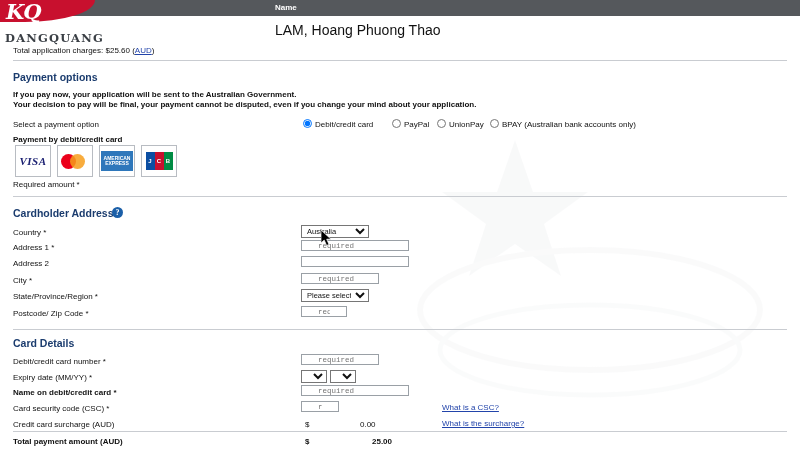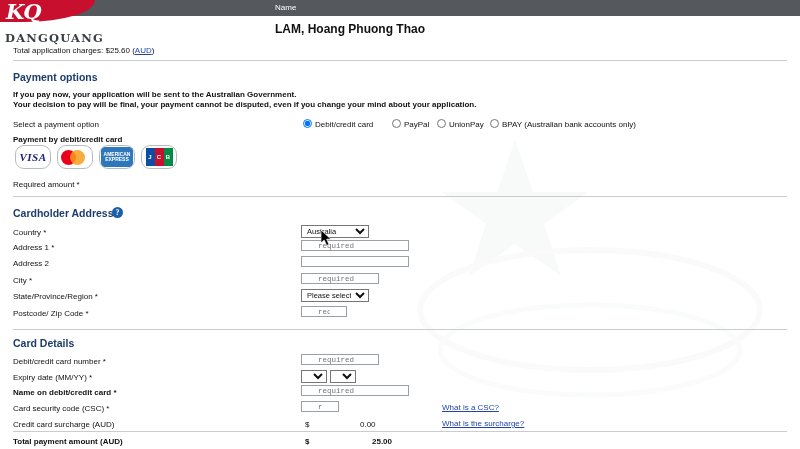--- a/index.html
+++ b/index.html
@@ -12,34 +12,35 @@
     background: #ffffff;
     overflow: hidden;
     position: relative;
   }
 
   
   .topbar {
     position:absolute; left:0; top:0; width:800px; height:16px;
     background:#55585c;
     color:#ffffff;
+    font-weight:bold;
   }
   .topbar .ref-label {
     position:absolute; left:6px; top:3px; font-size:7.5px; color:#ffffff;
   }
   .topbar .name-label {
     position:absolute; left:275px; top:3px; font-size:8px; color:#ffffff;
   }
 
   .namerow {
     position:absolute; left:0; top:16px; width:800px; height:22px;
     background:#ffffff;
   }
   .namerow .applicant {
-    position:absolute; left:275px; top:6px; font-size:12px; color:#111;font-weight:bold;
+    position:absolute; left:275px; top:6px; font-size:14px; color:#111;
   }
 
   
   .brand {
     position:absolute; left:0px; top:0px; width:105px; height:52px;
     z-index: 20;
   }
   .brand .swoosh {
     position:absolute; left:0; top:0; width:95px; height:22px;
     background:#c8102e;
@@ -105,22 +106,22 @@
     background:#ffffff;
     font-size:7.5px;
     font-family:"Liberation Sans", sans-serif;
     padding:0 1px;
     color:#111;
   }
   input[type=radio] { position:absolute; width:9px; height:9px; margin:0; }
 
   
   .cardlogo {
-    position:absolute; top:145px; width:36px; height:24px;
-    border:1px solid #b8bcc2; border-radius:9px; background:#ffffff;
+    position:absolute; top:145px; width:36px; height:32px;
+    border:1px solid #b8bcc2; border-radius:0; background:#ffffff;
     overflow:hidden;
   }
   .cardlogo .inner {
     position:absolute; left:0; top:0; right:0; bottom:0;
     display:flex; align-items:center; justify-content:center;
   }
 
   .visa-text {
     font-family:"Liberation Serif", serif;
     font-style:italic; font-weight:bold;

